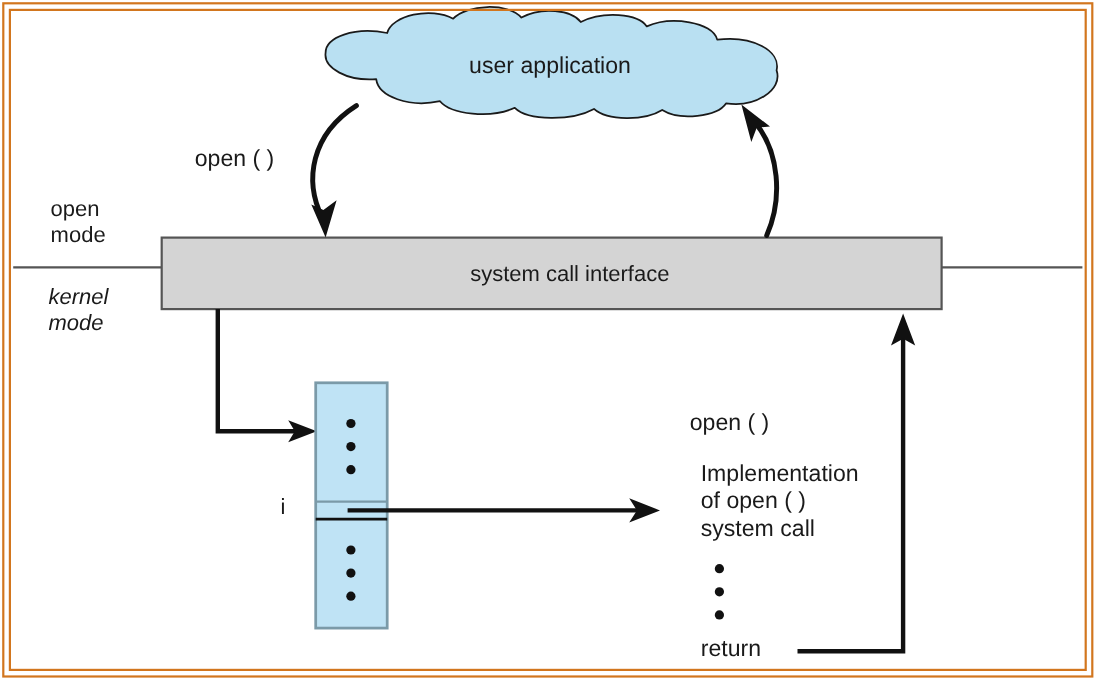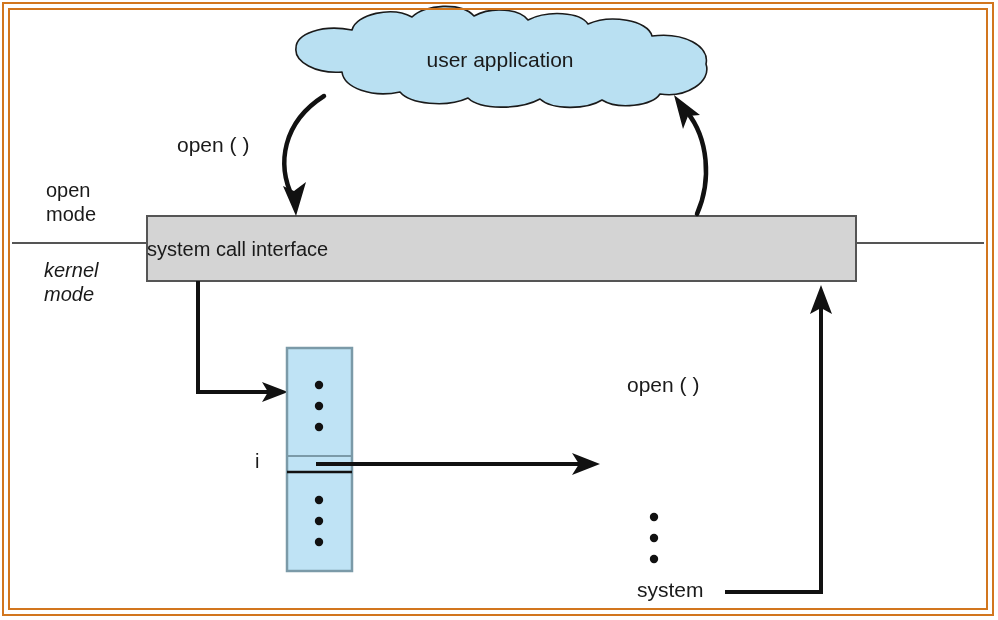--- a/index.html
+++ b/index.html
@@ -61,23 +61,24 @@
   }
   .t-cloud {
     font-size: 21px;
     width: 420px;
     left: 290px;
     top: 48px;
     text-align: center;
   }
   .t-bar {
     font-size: 20px;
-    left: 147px;
+    left: 164px;
     top: 238px;
     width: 708px;
+    text-align: center;
   }
   .t-openlabel {
     font-size: 21px;
     left: 177px;
     top: 133px;
   }
   .t-usermode {
     font-size: 20px;
     left: 46px;
     top: 179px;
@@ -181,19 +182,22 @@
     <div class="txt t-usermode">open
 mode</div>
 
     <div class="txt t-kernelmode">kernel
 mode</div>
 
     <div class="txt t-i">i</div>
 
     <div class="txt t-open2">open ( )</div>
 
-
-    <div class="txt t-return">system</div>
+    <div class="txt t-impl">Implementation
+of open ( )
+system call</div>
+
+    <div class="txt t-return">return</div>
   </div>
 
   <div class="frame-outer"></div>
   <div class="frame-inner"></div>
 </div>
 
 </body></html>

